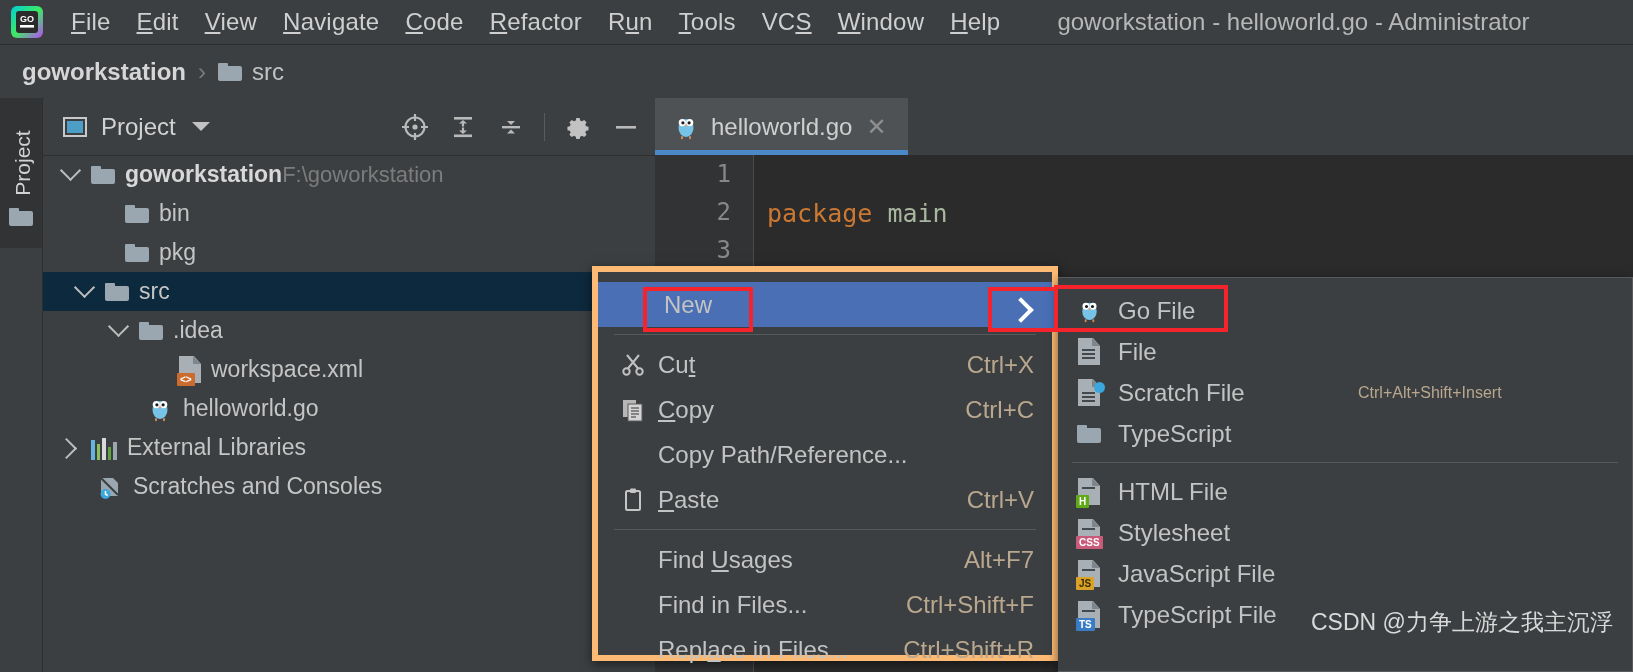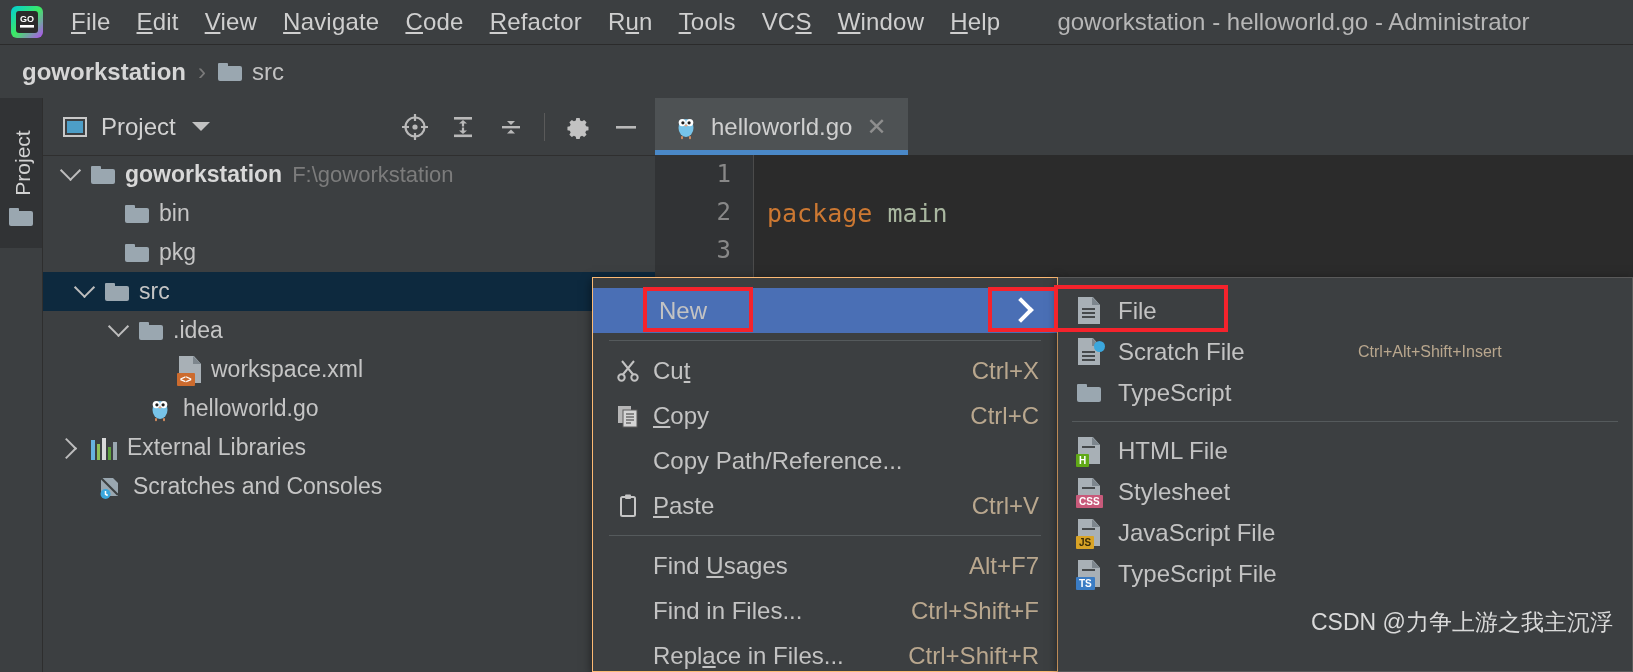--- a/index.html
+++ b/index.html
@@ -116,21 +116,21 @@
   .arrow-d{
     width:13px;height:13px;border-right:2.5px solid #bdbdbd;border-bottom:2.5px solid #bdbdbd;
     transform:rotate(45deg);margin-top:-5px;
   }
   .arrow-r{
     width:13px;height:13px;border-right:2.5px solid #bdbdbd;border-top:2.5px solid #bdbdbd;
     transform:rotate(45deg);margin-left:-4px;
   }
   .tlabel{color:#c5c5c5;margin-left:10px;}
   .tlabel.bold{font-weight:bold;color:#d8d8d8;}
-  .tpath{color:#7c7c7c;margin-left:10px;font-size:22px;}
+  .tpath{color:#7c7c7c;margin-left:0;font-size:22px;}
 
   
   .gopher{width:26px;height:26px;flex:none;}
   .libicon{width:26px;height:24px;flex:none;display:flex;align-items:flex-end;gap:2px;}
   .libicon i{display:block;width:4px;background:#8a8a8a;}
   .scratchicon{width:26px;height:26px;flex:none;position:relative;}
 
   
   .editor{
     position:absolute;left:655px;top:98px;right:0;bottom:0;background:#2b2b2b;
@@ -163,22 +163,22 @@
     color:#888888;font-size:24px;
   }
   .codelines{position:absolute;left:112px;top:0;right:0;bottom:0;}
   .cline{height:38px;line-height:38px;white-space:pre;margin-top:40px;}
   .kw{color:#cc7832;}
   .id{color:#a9b7a0;}
   .str{color:#7a9e69;}
 
   
   .ctxmenu{
-    position:absolute;left:592px;top:277px;width:466px;height:395px;
-    background:#3c3f41;border:1px solid #fdba74;box-sizing:border-box;
+    position:absolute;left:592px;top:266px;width:466px;height:395px;
+    background:#3c3f41;border:6px solid #fdba74;box-sizing:border-box;
     box-shadow:0 3px 10px rgba(0,0,0,.55);
   }
   .ctx-item{
     height:45px;display:flex;align-items:center;position:relative;
     font-size:24px;color:#c3c3c3;white-space:nowrap;
   }
   .ctx-item.hl{background:#4a6fb5;}
   .ctx-icon{width:34px;margin-left:18px;display:flex;justify-content:center;flex:none;}
   .ctx-label{margin-left:8px;}
   .ctx-label u{text-decoration:underline;}
@@ -530,20 +530,35 @@
     </div>
   </div>
 
   <div class="newarrow">
     <span class="chev"></span>
   </div>
 
   <div class="submenu">
     <div style="height:12px"></div>
 
+    <div class="sub-item">
+      <span class="sub-icon">
+        <svg width="25" height="25" viewBox="0 0 26 26">
+          <ellipse cx="13" cy="14" rx="7.5" ry="9" fill="#77c3e8"></ellipse>
+          <circle cx="9.3" cy="8.6" r="3.6" fill="#ffffff"></circle>
+          <circle cx="16.7" cy="8.6" r="3.6" fill="#ffffff"></circle>
+          <circle cx="9.9" cy="8.8" r="1.6" fill="#1b1b1b"></circle>
+          <circle cx="16.1" cy="8.8" r="1.6" fill="#1b1b1b"></circle>
+          <ellipse cx="13" cy="11.6" rx="1.5" ry="1" fill="#e6a27a"></ellipse>
+          <rect x="8" y="22" width="2" height="3.2" rx="1" fill="#d08a5e"></rect>
+          <rect x="16" y="22" width="2" height="3.2" rx="1" fill="#d08a5e"></rect>
+        </svg>
+      </span>
+      <span class="sub-label">Go File</span>
+    </div>
 
     <div class="sub-item">
       <span class="sub-icon">
         <span class="docicon">
             <span class="pg"></span>
             <span class="fold"></span>
           <span class="ln" style="top:11px"></span>
             <span class="ln" style="top:15px"></span>
             <span class="ln" style="top:19px"></span>
         </span>

